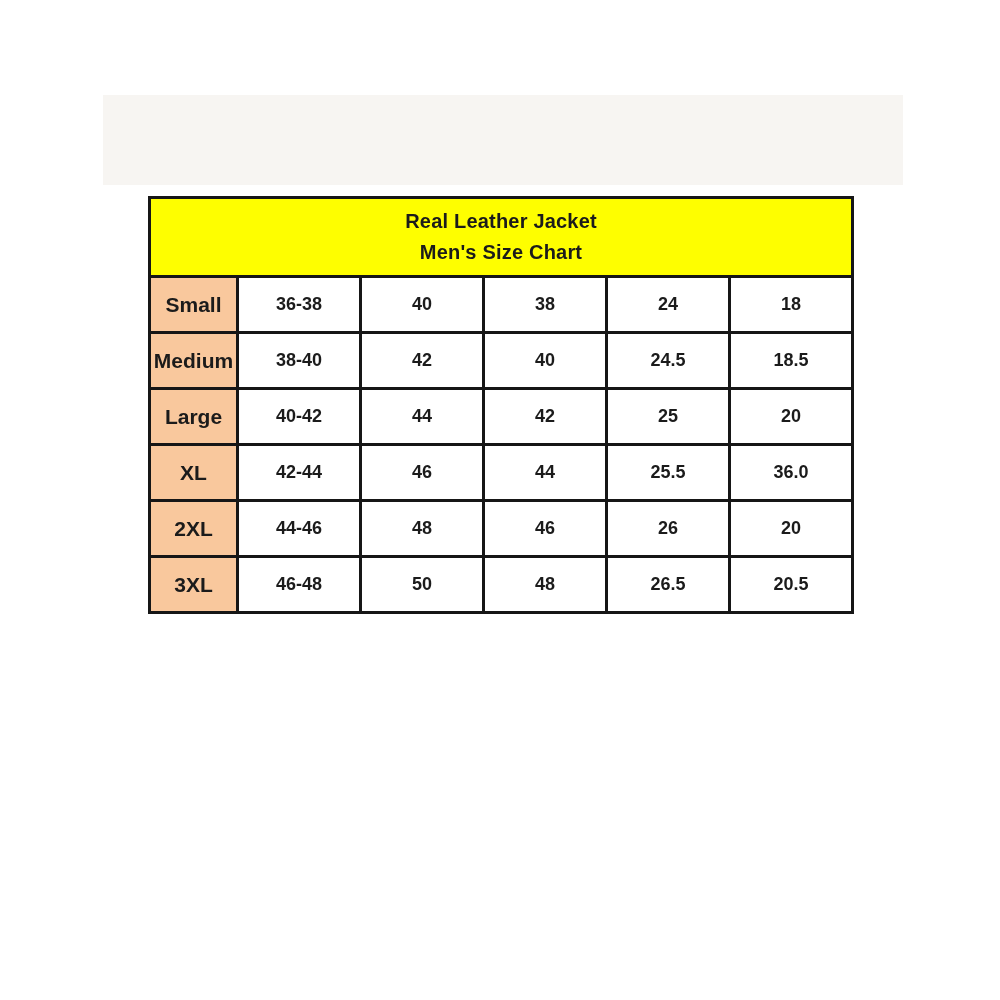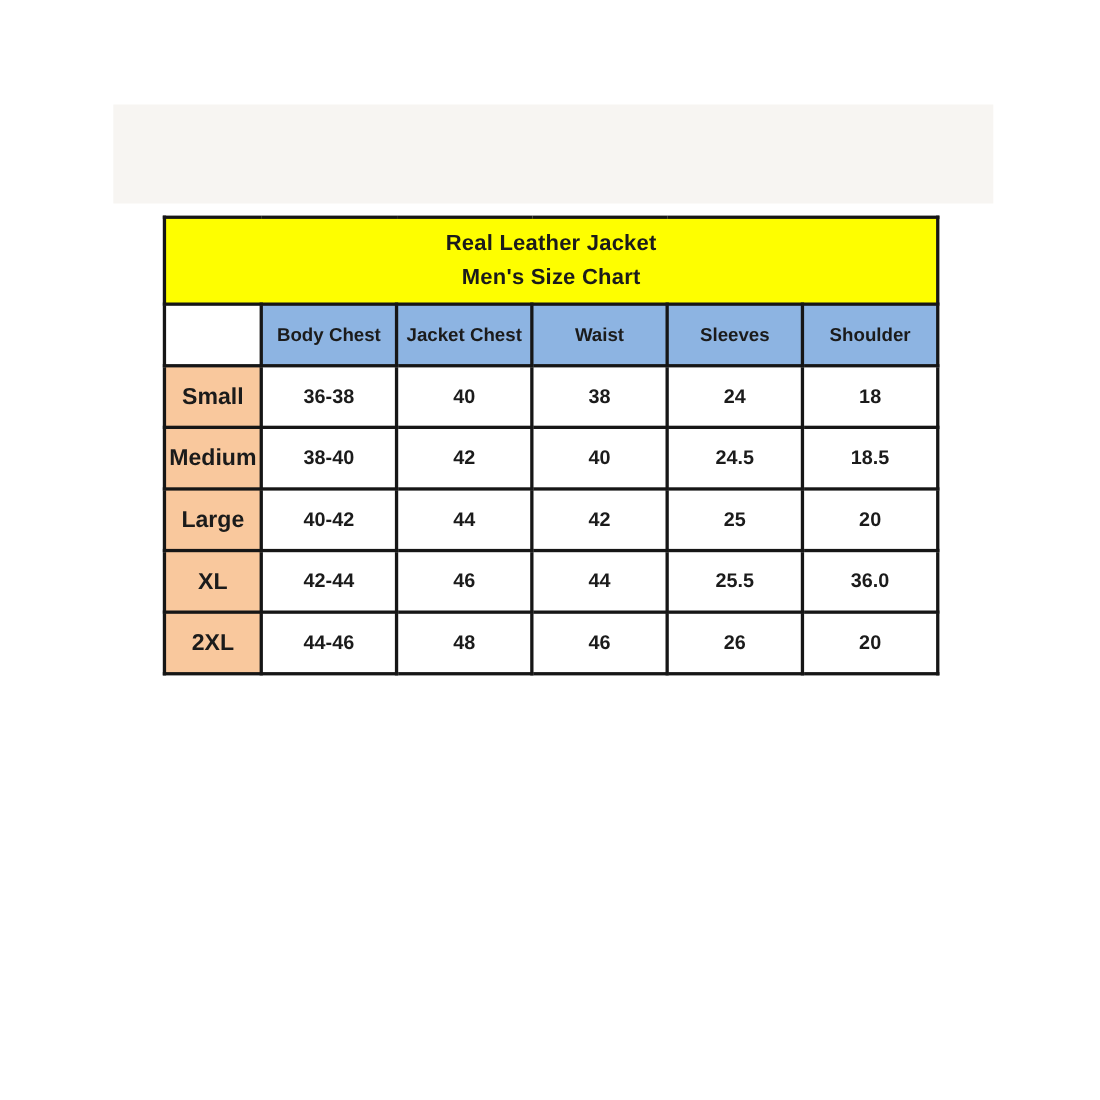--- a/index.html
+++ b/index.html
@@ -86,28 +86,20 @@
       <col class="data-col">
       <col class="data-col">
     </colgroup>
     <thead>
       <tr>
         <th colspan="6" class="title-cell">
           <div>Real Leather Jacket</div>
           <div>Men's Size Chart</div>
         </th>
       </tr>
-      <tr>
-        <th class="col-head corner-cell"></th>
-        <th class="col-head">Body Chest</th>
-        <th class="col-head">Jacket Chest</th>
-        <th class="col-head">Waist</th>
-        <th class="col-head">Sleeves</th>
-        <th class="col-head">Shoulder</th>
-      </tr>
     </thead>
     <tbody>
       <tr>
         <th class="row-head">Small</th>
         <td class="value-cell">36-38</td>
         <td class="value-cell">40</td>
         <td class="value-cell">38</td>
         <td class="value-cell">24</td>
         <td class="value-cell">18</td>
       </tr>
@@ -136,15 +128,23 @@
         <td class="value-cell">36.0</td>
       </tr>
       <tr>
         <th class="row-head">2XL</th>
         <td class="value-cell">44-46</td>
         <td class="value-cell">48</td>
         <td class="value-cell">46</td>
         <td class="value-cell">26</td>
         <td class="value-cell">20</td>
       </tr>
+      <tr>
+        <th class="row-head">3XL</th>
+        <td class="value-cell">46-48</td>
+        <td class="value-cell">50</td>
+        <td class="value-cell">48</td>
+        <td class="value-cell">26.5</td>
+        <td class="value-cell">20.5</td>
+      </tr>
     </tbody>
   </table>
 </div>
 
 </body></html>

